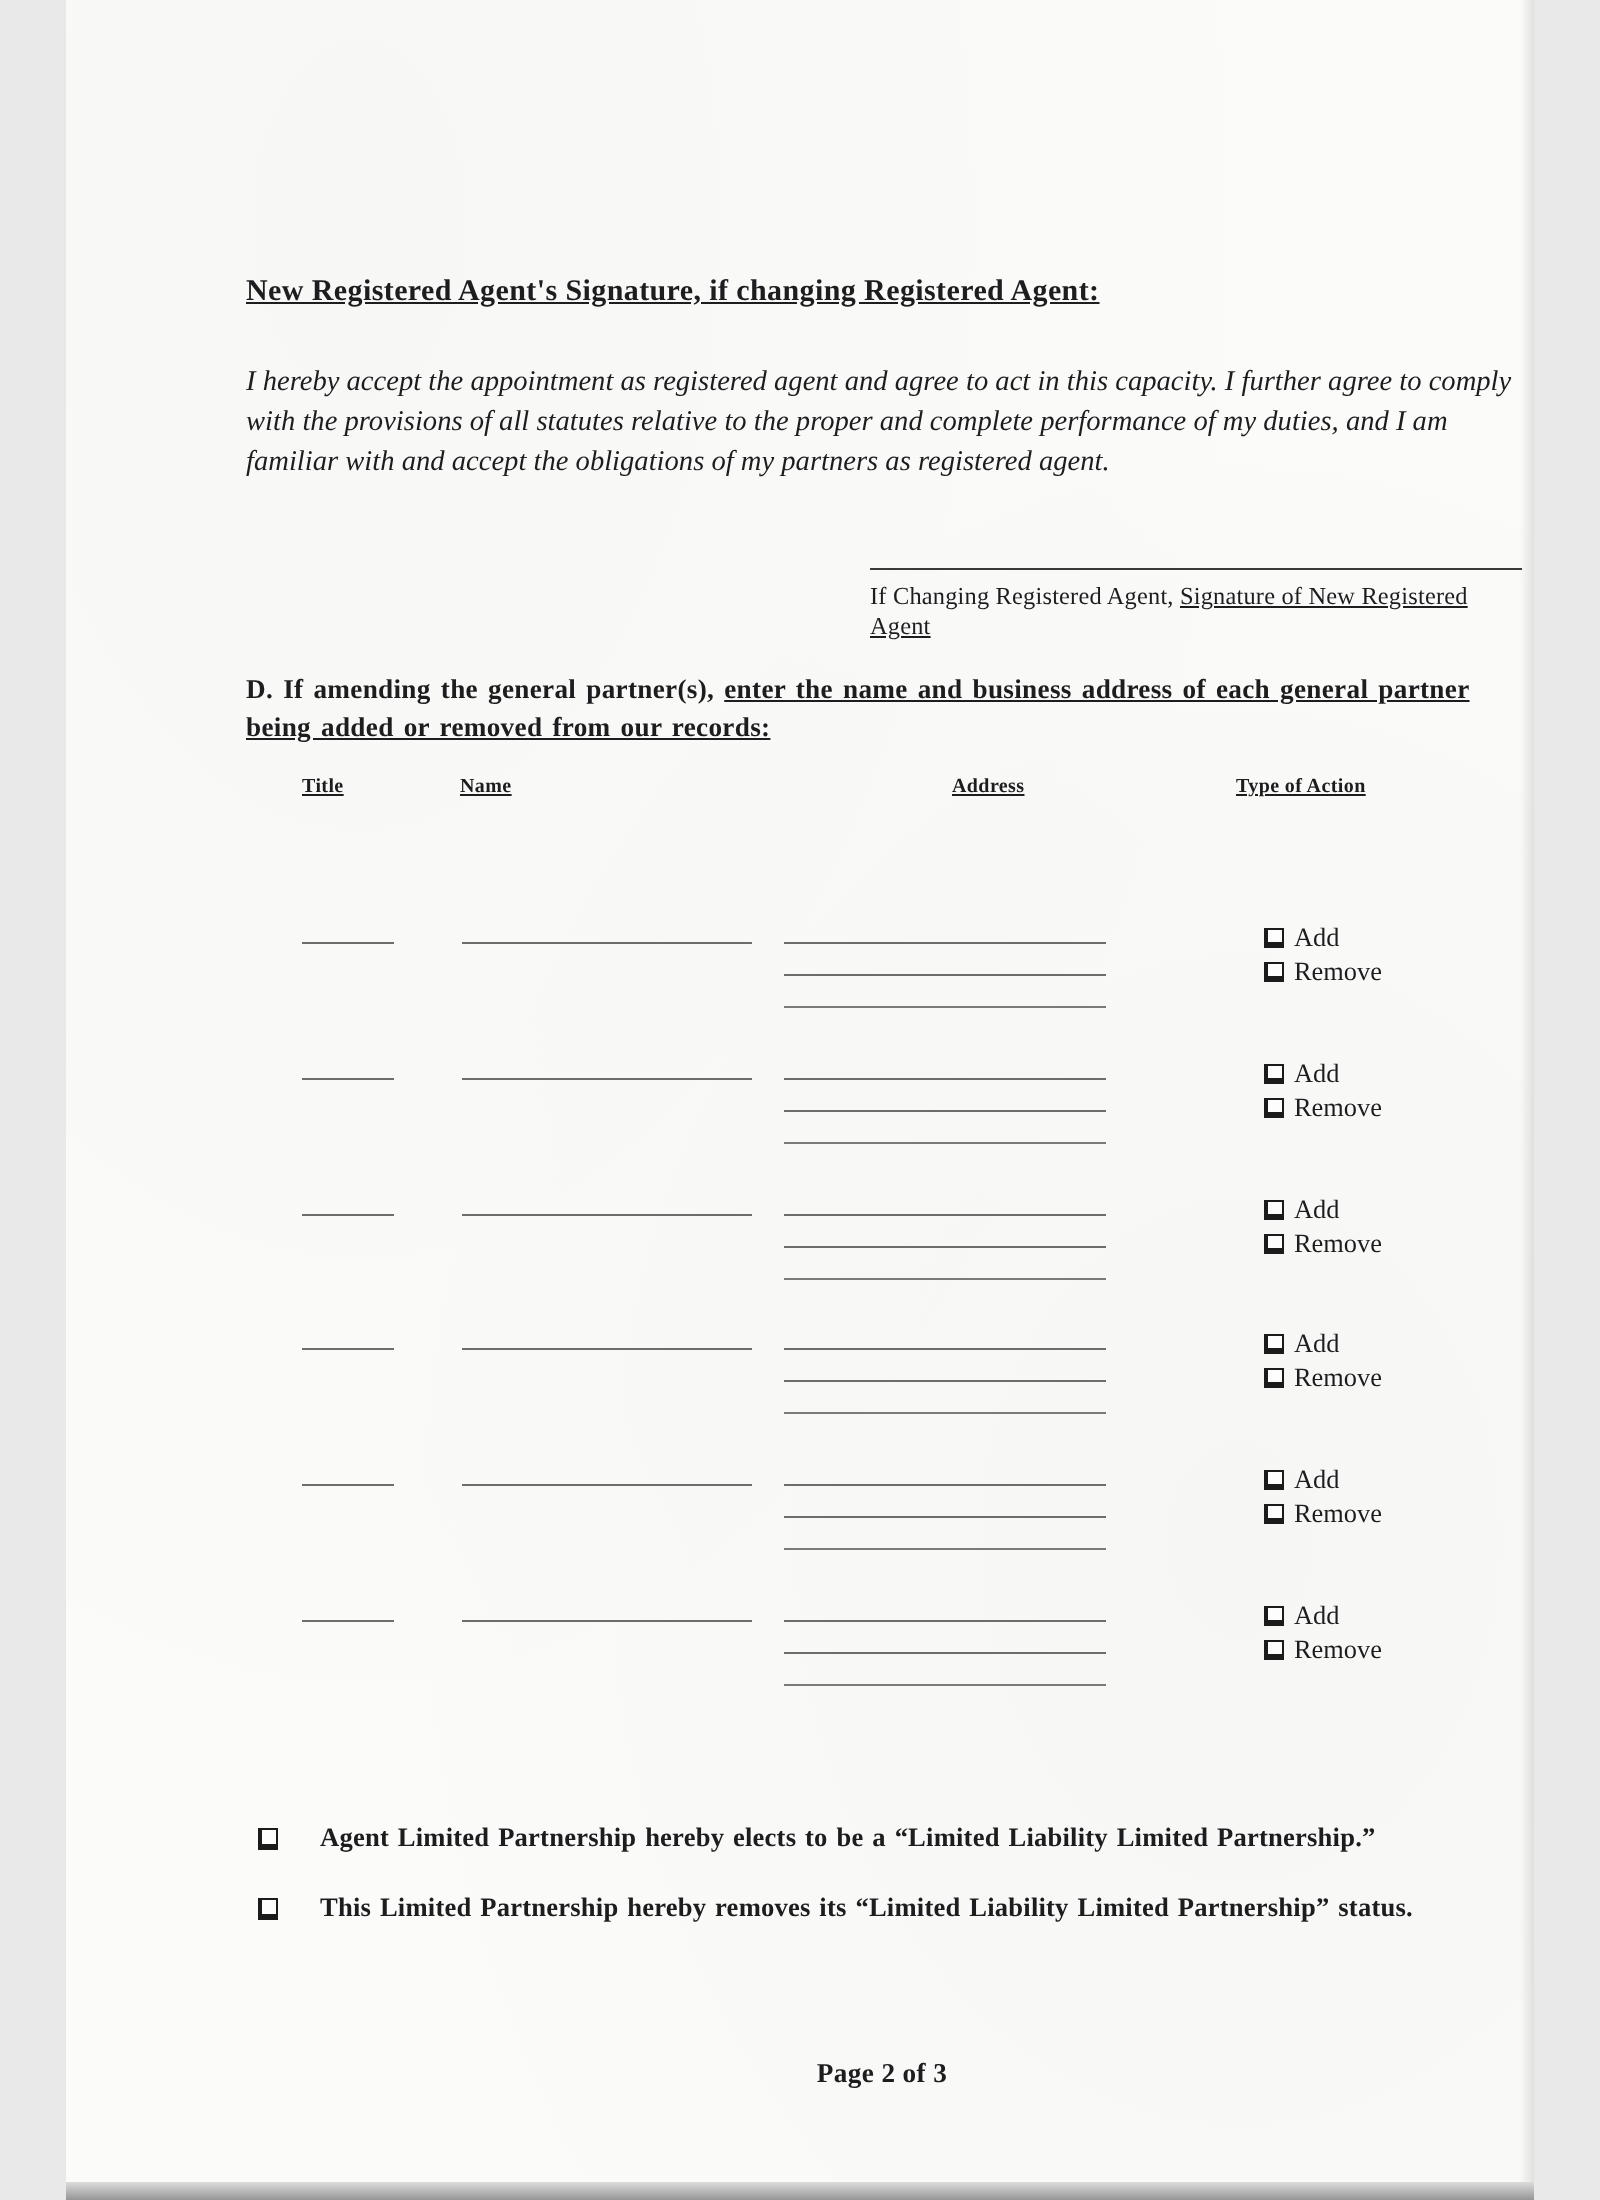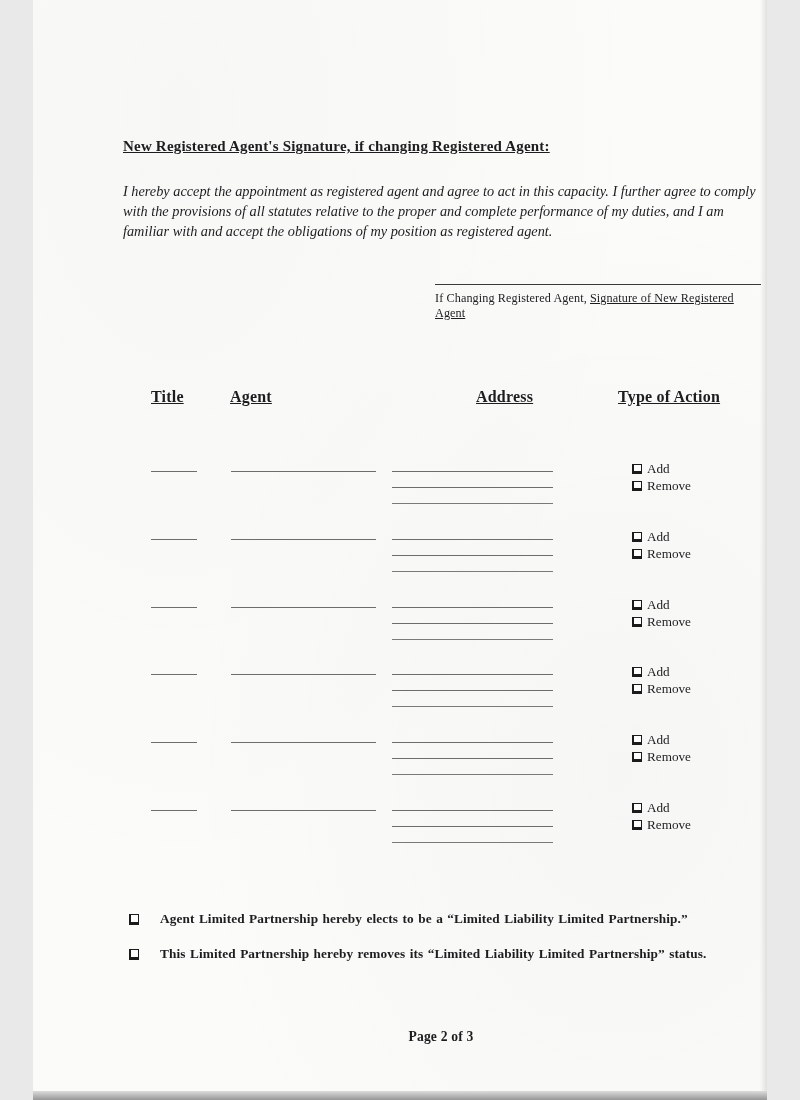--- a/index.html
+++ b/index.html
@@ -38,21 +38,21 @@
     font-size:12.2px;letter-spacing:0.1px;
   }
   .section-intro{
     font-size:13.6px;font-weight:bold;line-height:18.5px;
     letter-spacing:0.15px;word-spacing:1.5px;
   }
   .d-intro{left:90px;top:336px;width:648px;}
   .e-intro{left:90px;top:860px;width:652px;word-spacing:1px;}
 
   .col-head{
-    font-size:16px;font-weight:bold;text-decoration:underline;
+    font-size:10px;font-weight:bold;text-decoration:underline;
     letter-spacing:0.2px;
   }
   .ch-title{left:118px;top:388px;}
   .ch-name{left:197px;top:388px;}
   .ch-address{left:443px;top:388px;}
   .ch-action{left:585px;top:388px;}
 
   .rows-host{left:0;top:461px;width:800px;text-align:center;}
   .p-row{position:relative;height:67.8px;}
   .blank{position:absolute;height:0;border-top:1.4px solid #6d6d6d;}
@@ -92,30 +92,33 @@
     font-size:13.6px;font-weight:bold;letter-spacing:0.2px;
   }
 </style>
 </head>
 <body>
 
 <div class="page">
 
   <div class="abs heading">New Registered Agent's Signature, if changing Registered Agent:</div>
 
-  <div class="abs affirmation">I hereby accept the appointment as registered agent and agree to act in this capacity. I further agree to comply with the provisions of all statutes relative to the proper and complete performance of my duties, and I am familiar with and accept the obligations of my position as registered agent.</div>
+  <div class="abs affirmation">I hereby accept the appointment as registered agent and agree to act in this capacity. I further agree to comply with the provisions of all statutes relative to the proper and complete performance of my duties, and I am familiar with and accept the obligations of my partners as registered agent.</div>
 
   <div class="abs sig-line"></div>
   <div class="abs sig-caption">
     <span>If Changing Registered Agent, </span><span class="u">Signature of New Registered Agent</span>
   </div>
 
+  <div class="abs section-intro d-intro">
+    <span>D.  If amending the general partner(s), </span><span class="u">enter the name and business address of each general partner being added or removed from our records:</span>
+  </div>
 
   <span class="abs col-head ch-title">Title</span>
-  <span class="abs col-head ch-name">Agent</span>
+  <span class="abs col-head ch-name">Name</span>
   <span class="abs col-head ch-address">Address</span>
   <span class="abs col-head ch-action">Type of Action</span>
 
   <div class="abs rows-host">
     <div class="p-row">
       <div class="blank title-line"></div>
       <div class="blank name-line"></div>
       <div class="blank addr1"></div>
       <div class="blank addr2"></div>
       <div class="blank addr3"></div>

